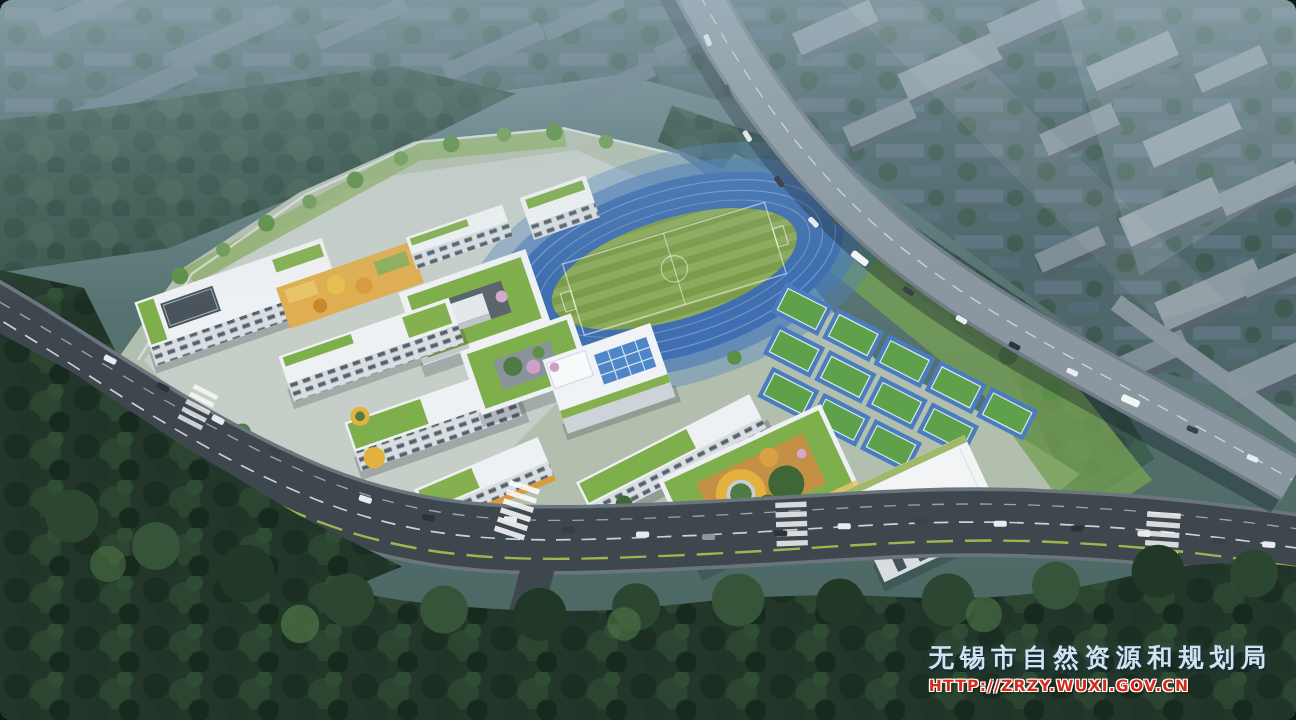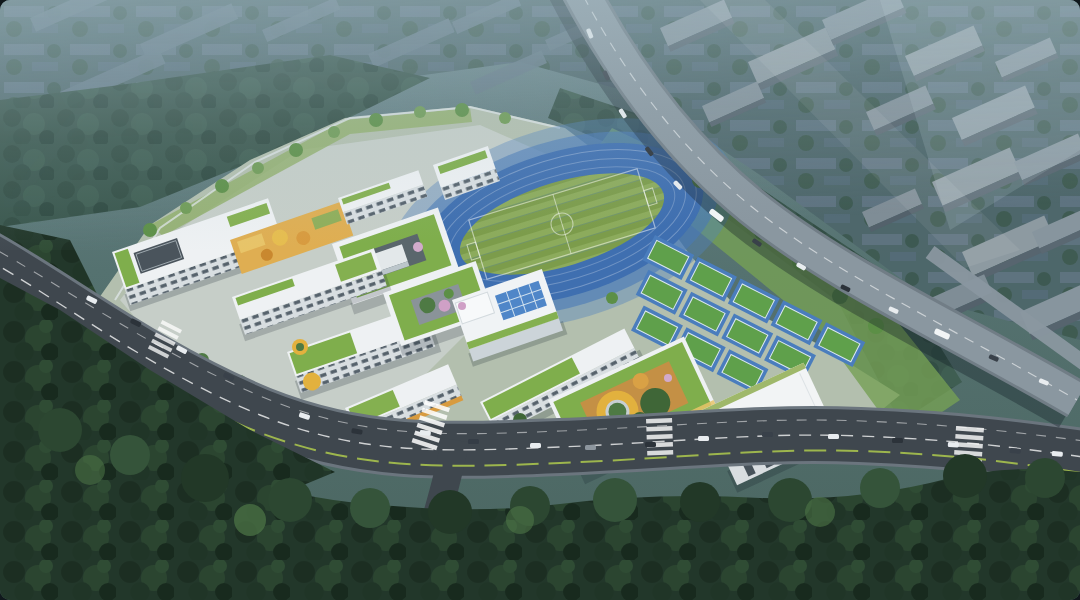--- a/index.html
+++ b/index.html
@@ -471,13 +471,17 @@
         <circle cx="520" cy="520" r="14" fill="#4e7747" opacity="0.6"></circle>
     <circle cx="820" cy="512" r="15" fill="#4e7747" opacity="0.6"></circle>
         <circle cx="90" cy="470" r="15" fill="#4e7747" opacity="0.55"></circle>
   </g>
 
   <rect x="0" y="0" width="1080" height="250" fill="url(#gFade)"></rect>
   <polygon points="880,0 1080,0 1080,150 950,230" fill="#c8dbe2" opacity="0.16"></polygon>
   <polygon points="700,0 765,0 1020,250 965,268" fill="#ffffff" opacity="0.07"></polygon>
 </svg>
 
+  <div class="watermark">
+    <div class="wm-cn">无锡市自然资源和规划局</div>
+    <div class="wm-url">HTTP://ZRZY.WUXI.GOV.CN</div>
+  </div>
 </div>
 
 </body></html>

